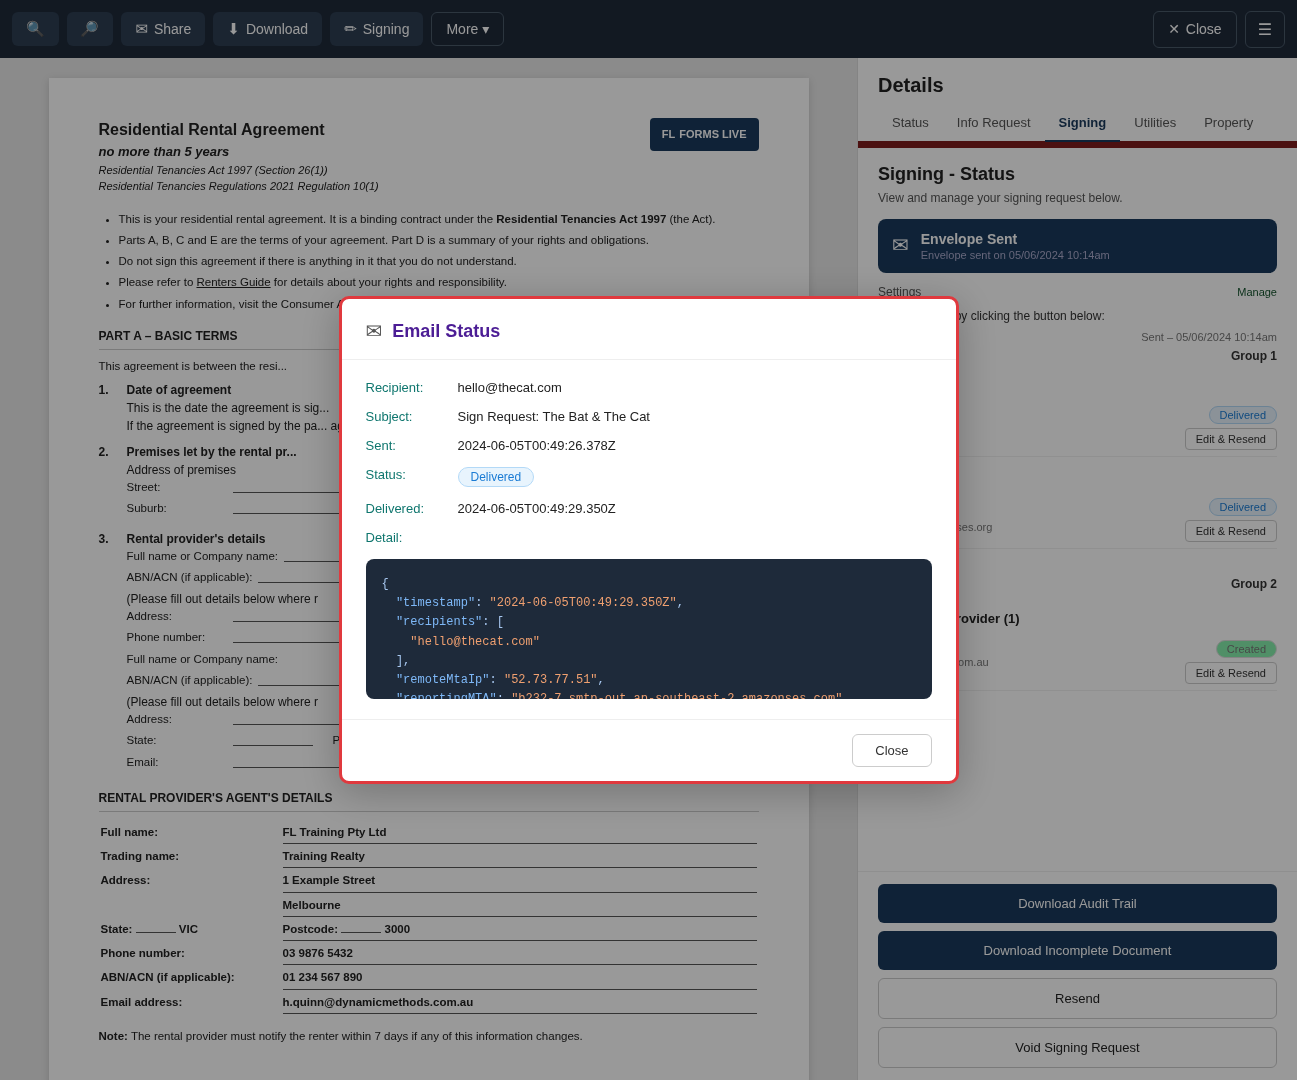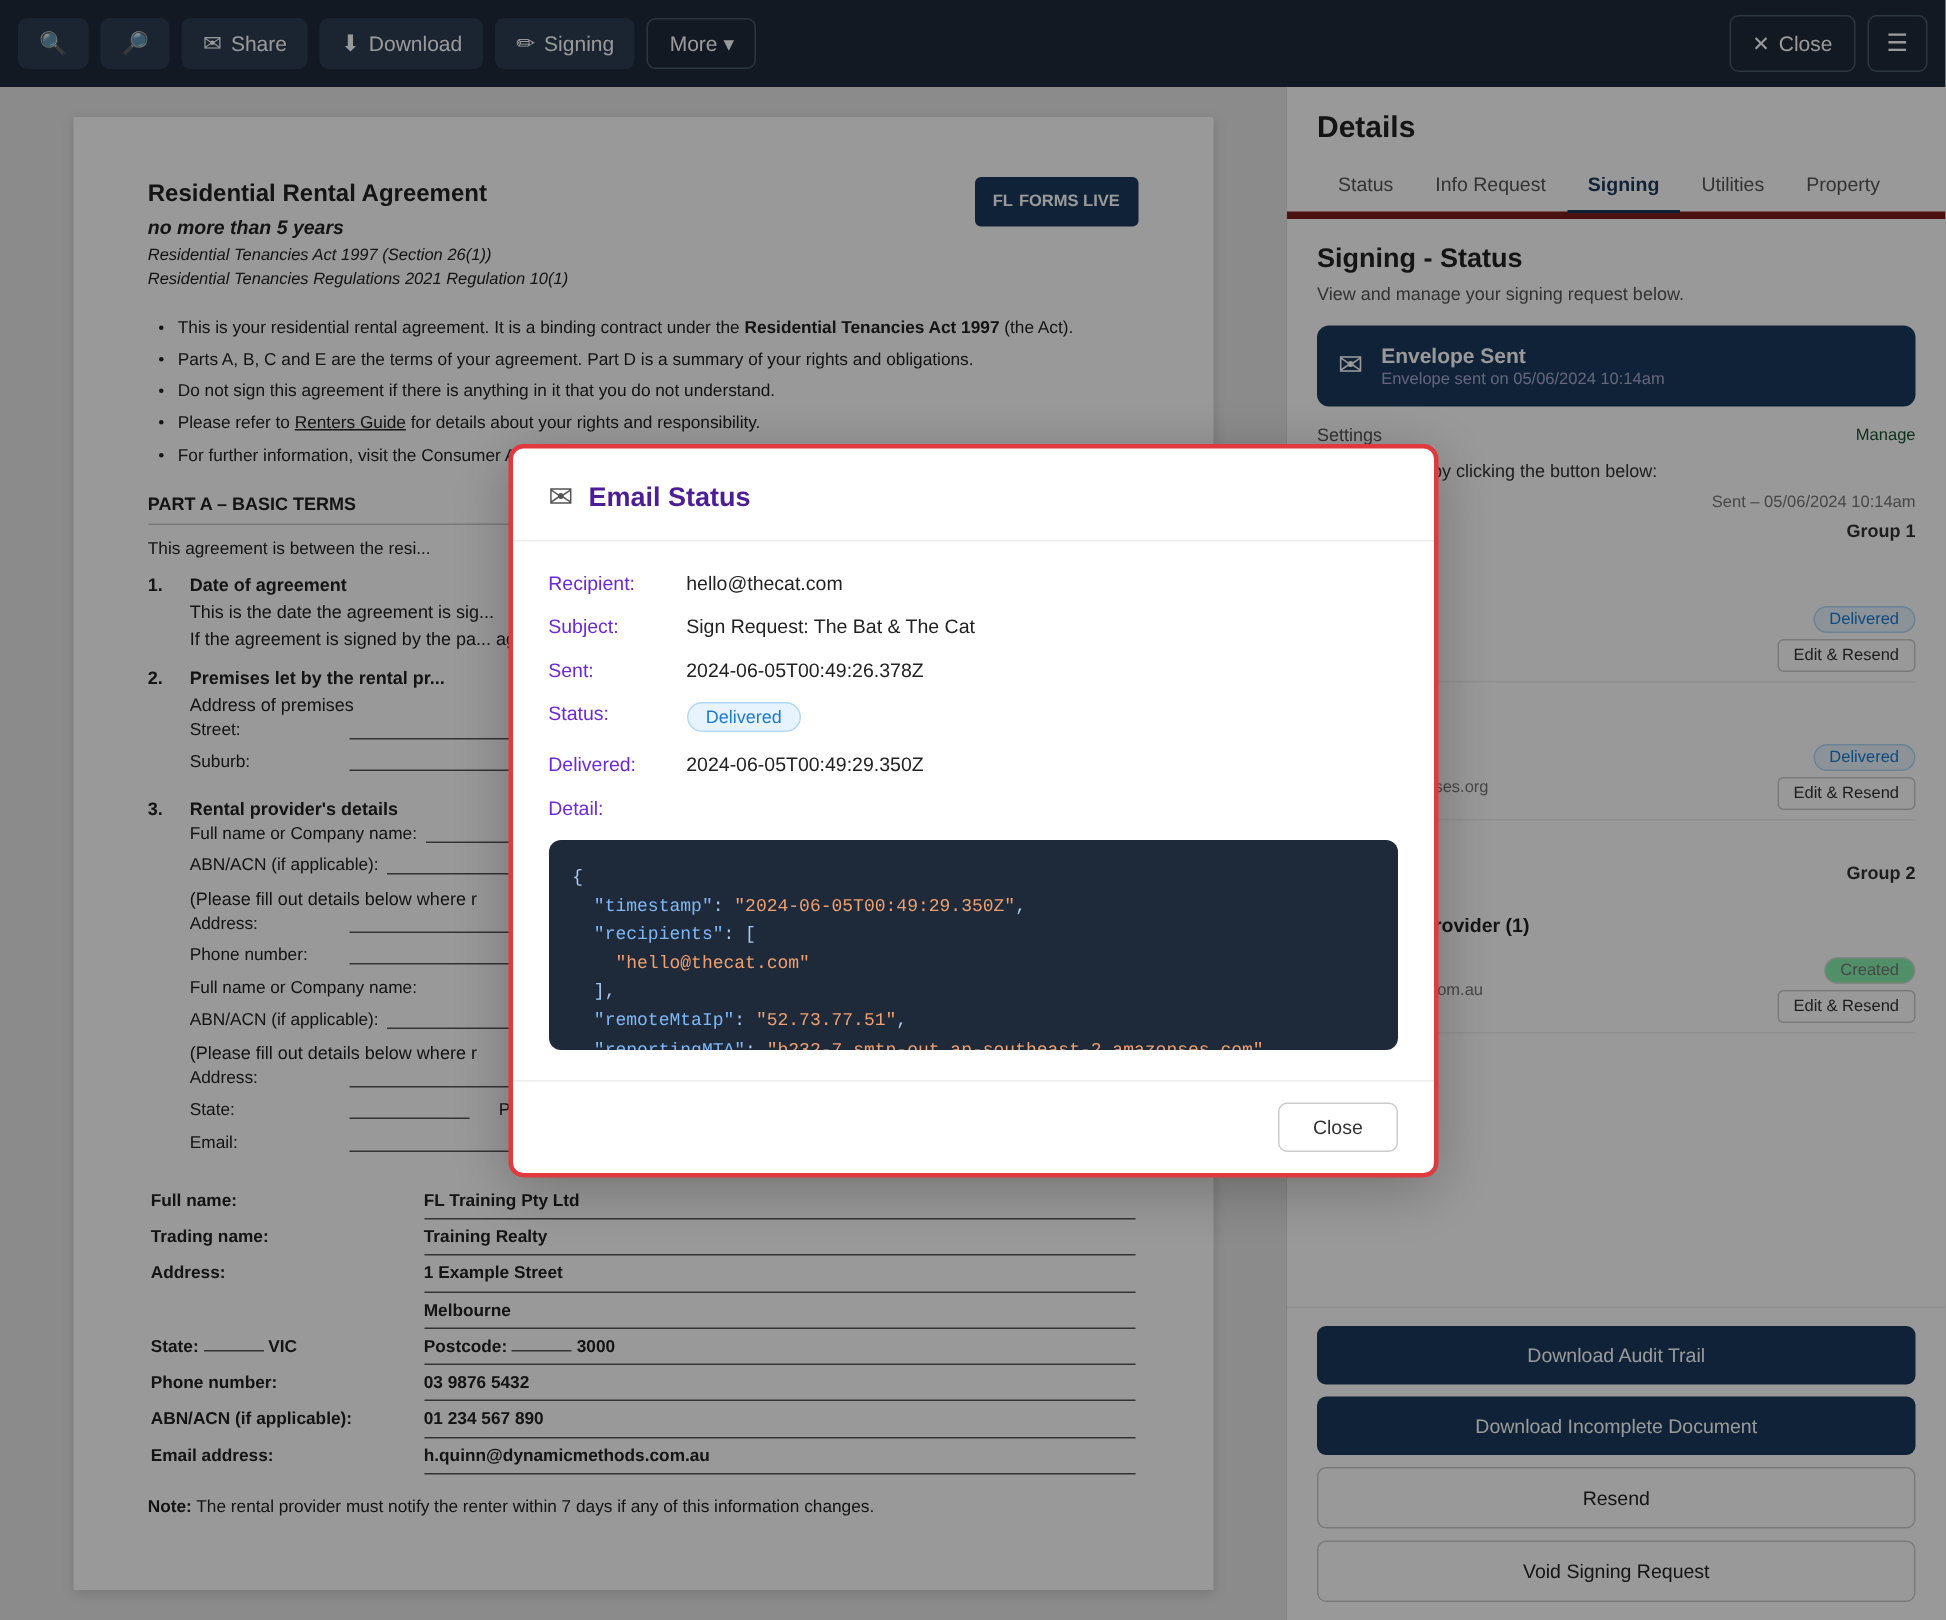--- a/index.html
+++ b/index.html
@@ -131,21 +131,21 @@
       flex-direction: column;
     }
     .details-header {
       padding: 16px 20px 0;
       font-size: 20px;
       font-weight: 600;
       color: #222;
     }
     .details-tabs {
       display: flex;
-      border-bottom: 5px solid #7f1d1d;
+      border-bottom: 7px solid #7f1d1d;
       padding: 0 20px;
       margin-top: 8px;
     }
     .tab {
       padding: 10px 14px;
       font-size: 13px;
       cursor: pointer;
       color: #555;
       border-bottom: 2px solid transparent;
       margin-bottom: -1px;
@@ -276,21 +276,21 @@
       display: flex;
       align-items: center;
       gap: 10px;
       padding: 20px 24px 16px;
       border-bottom: 1px solid #eee;
     }
     .modal-header-icon { font-size: 20px; color: #555; }
     .modal-title { font-size: 18px; font-weight: 600; color: #4c1d95; }
     .modal-body { padding: 20px 24px; }
     .modal-field-row { display: flex; margin-bottom: 14px; font-size: 13px; }
-    .modal-field-label { width: 92px; color: #6d28d9; flex-shrink: 0; }
+    .modal-field-label { width: 92px; color: #0f766e; flex-shrink: 0; }
     .modal-field-value { color: #222; font-weight: 400; }
     .modal-field-value.status-badge {
       background: #e8f4fd;
       color: #1a7bd4;
       border: 1px solid #b3d9f7;
       padding: 2px 12px;
       border-radius: 12px;
       font-size: 12px;
     }
     .modal-code-block {
@@ -472,20 +472,21 @@
               </div>
             </div>
             <div class="field-row">
               <span class="field-label">Email:</span>
               <span class="field-line"></span>
             </div>
           </div>
         </div>
 
         <div class="doc-section">
+          <h3>Rental provider's agent's details</h3>
           <table class="agent-table">
             <tbody>
                 <tr>
                   <td>Full name:</td>
                   <td>FL Training Pty Ltd</td>
                 </tr>
             <tr>
                   <td>Trading name:</td>
                   <td>Training Realty</td>
                 </tr>

